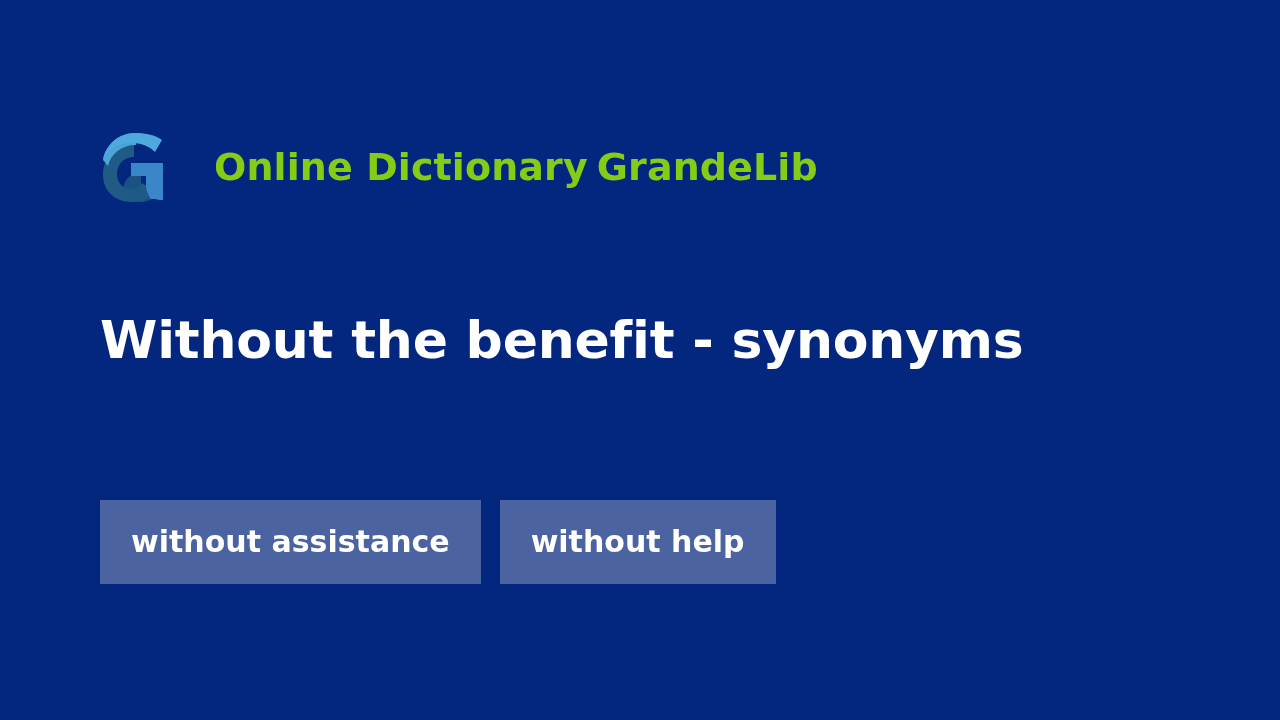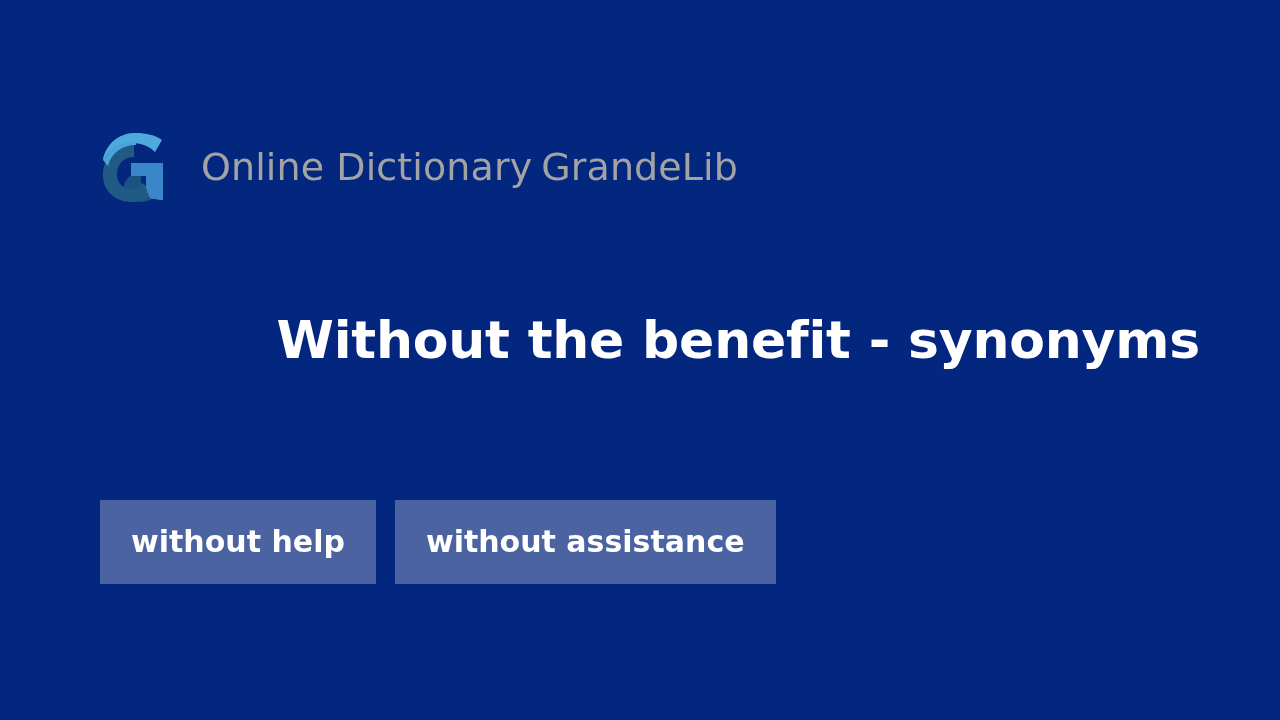--- a/index.html
+++ b/index.html
@@ -36,46 +36,45 @@
 
   .brand-logo {
     width: 68px;
     height: 72px;
     flex: 0 0 68px;
     display: block;
     line-height: 0;
   }
 
   .brand-title {
-    margin-left: 33px;
+    margin-left: 46px;
     white-space: nowrap;
     font-size: 38px;
     line-height: 1;
-    font-weight: normal;
-    color: #a3a3a3;
+    font-weight: bold;
+    color: #84cc16;
     letter-spacing: 0.1px;
   }
   .brand-title .brand-name {
     margin-left: 9px;
   }
 
   
   .page-heading {
     position: absolute;
     left: 100px;
     top: 308px;
     width: 1100px;
     margin: 0;
     font-size: 52px;
     line-height: 64px;
     font-weight: bold;
     color: #ffffff;
     white-space: nowrap;
     letter-spacing: -0.2px;
-    text-align: right;
   }
 
   
   .synonym-list {
     position: absolute;
     left: 100px;
     top: 500px;
     width: 1100px;
     display: flex;
     flex-wrap: wrap;
@@ -142,17 +141,17 @@
 
     <div class="brand-title">
       <span>Online Dictionary</span><span class="brand-name">GrandeLib</span>
     </div>
 
   </div>
 
   <h1 class="page-heading">Without the benefit - synonyms</h1>
 
   <ul class="synonym-list">
+    <li class="synonym-chip">without assistance</li>
     <li class="synonym-chip">without help</li>
-    <li class="synonym-chip">without assistance</li>
   </ul>
 
 </div>
 
 </body></html>

